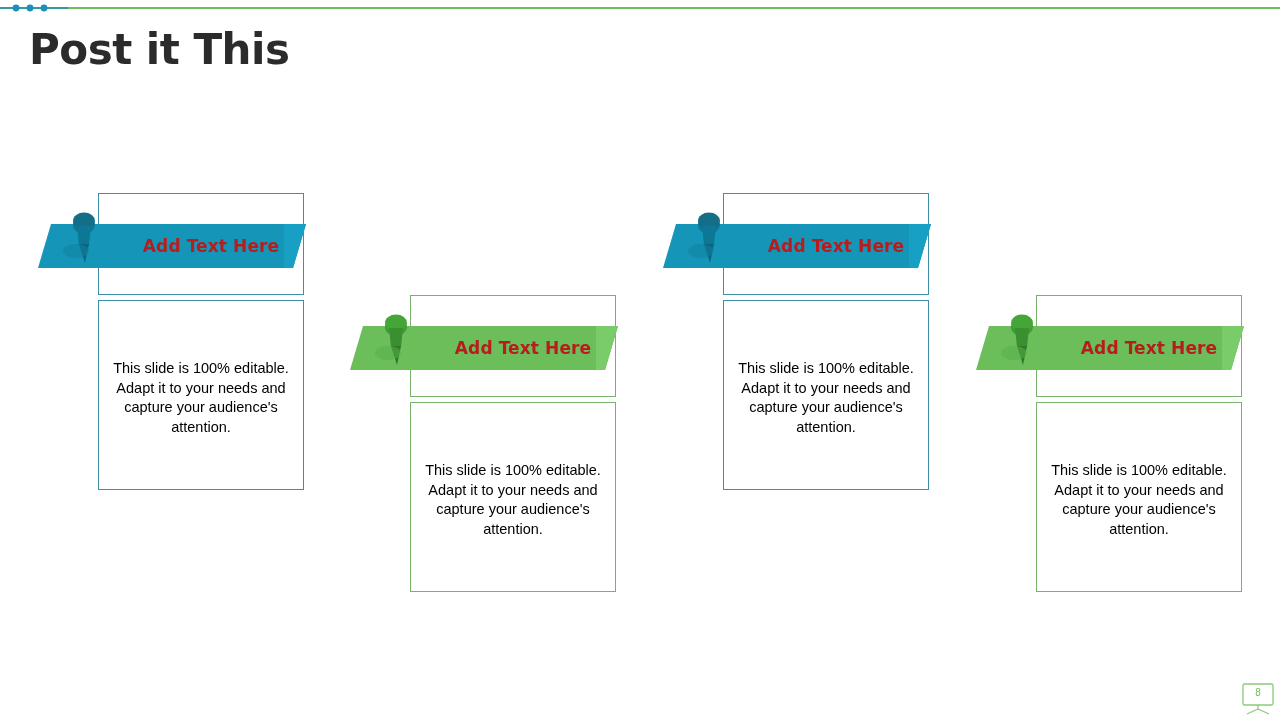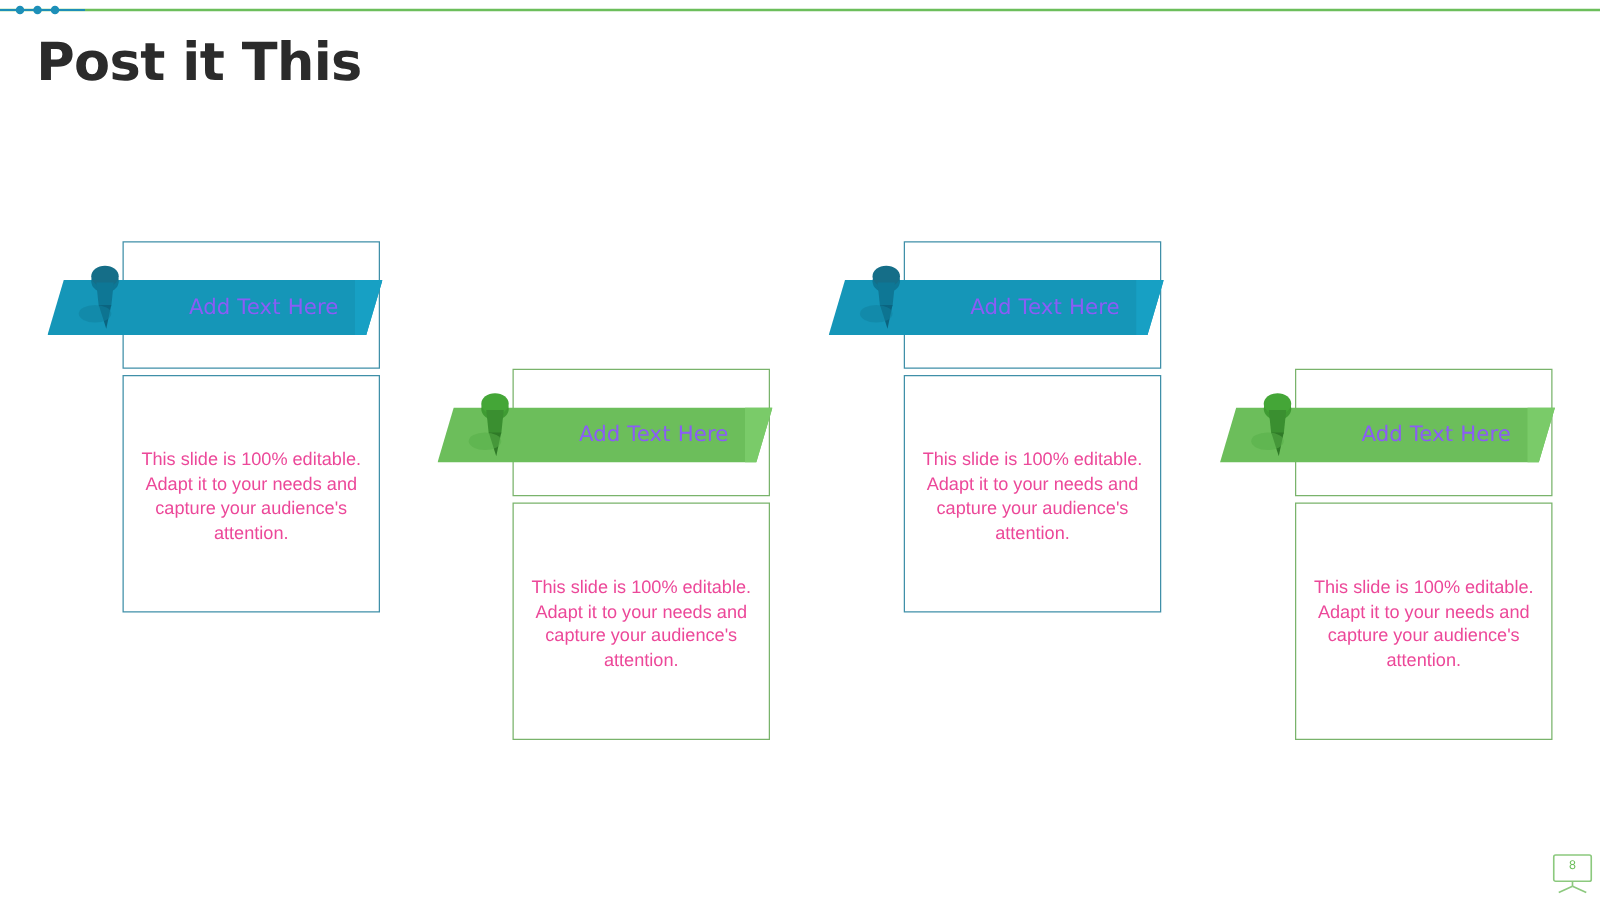--- a/index.html
+++ b/index.html
@@ -57,21 +57,21 @@
     box-sizing: border-box;
     background: #ffffff;
   }
   .note-body-text {
     position: absolute;
     left: 0; right: 0;
     top: 58px;
     text-align: center;
     font-size: 14.5px;
     line-height: 19.5px;
-    color: #ec4899;
+    color: #000000;
     padding: 0 14px;
     box-sizing: border-box;
   }
 
   
   .note-banner {
     position: absolute;
     left: 0;
     top: 31px;
     width: 268px;
@@ -82,23 +82,23 @@
     left: 0; top: 0;
     width: 268px; height: 44px;
   }
   .note-banner-label {
     position: absolute;
     left: 88px; top: 0;
     width: 170px; height: 44px;
     display: flex;
     align-items: center;
     justify-content: center;
-    color: #8b5cf6;
+    color: #b91c1c;
     font-size: 17px;
-    font-weight: normal;
+    font-weight: bold;
     letter-spacing: 0.1px;
     white-space: nowrap;
     font-family: "DejaVu Sans", sans-serif;
   }
   .note-pin {
     position: absolute;
     left: 22px; top: -17px;
     width: 44px; height: 62px;
   }
 

